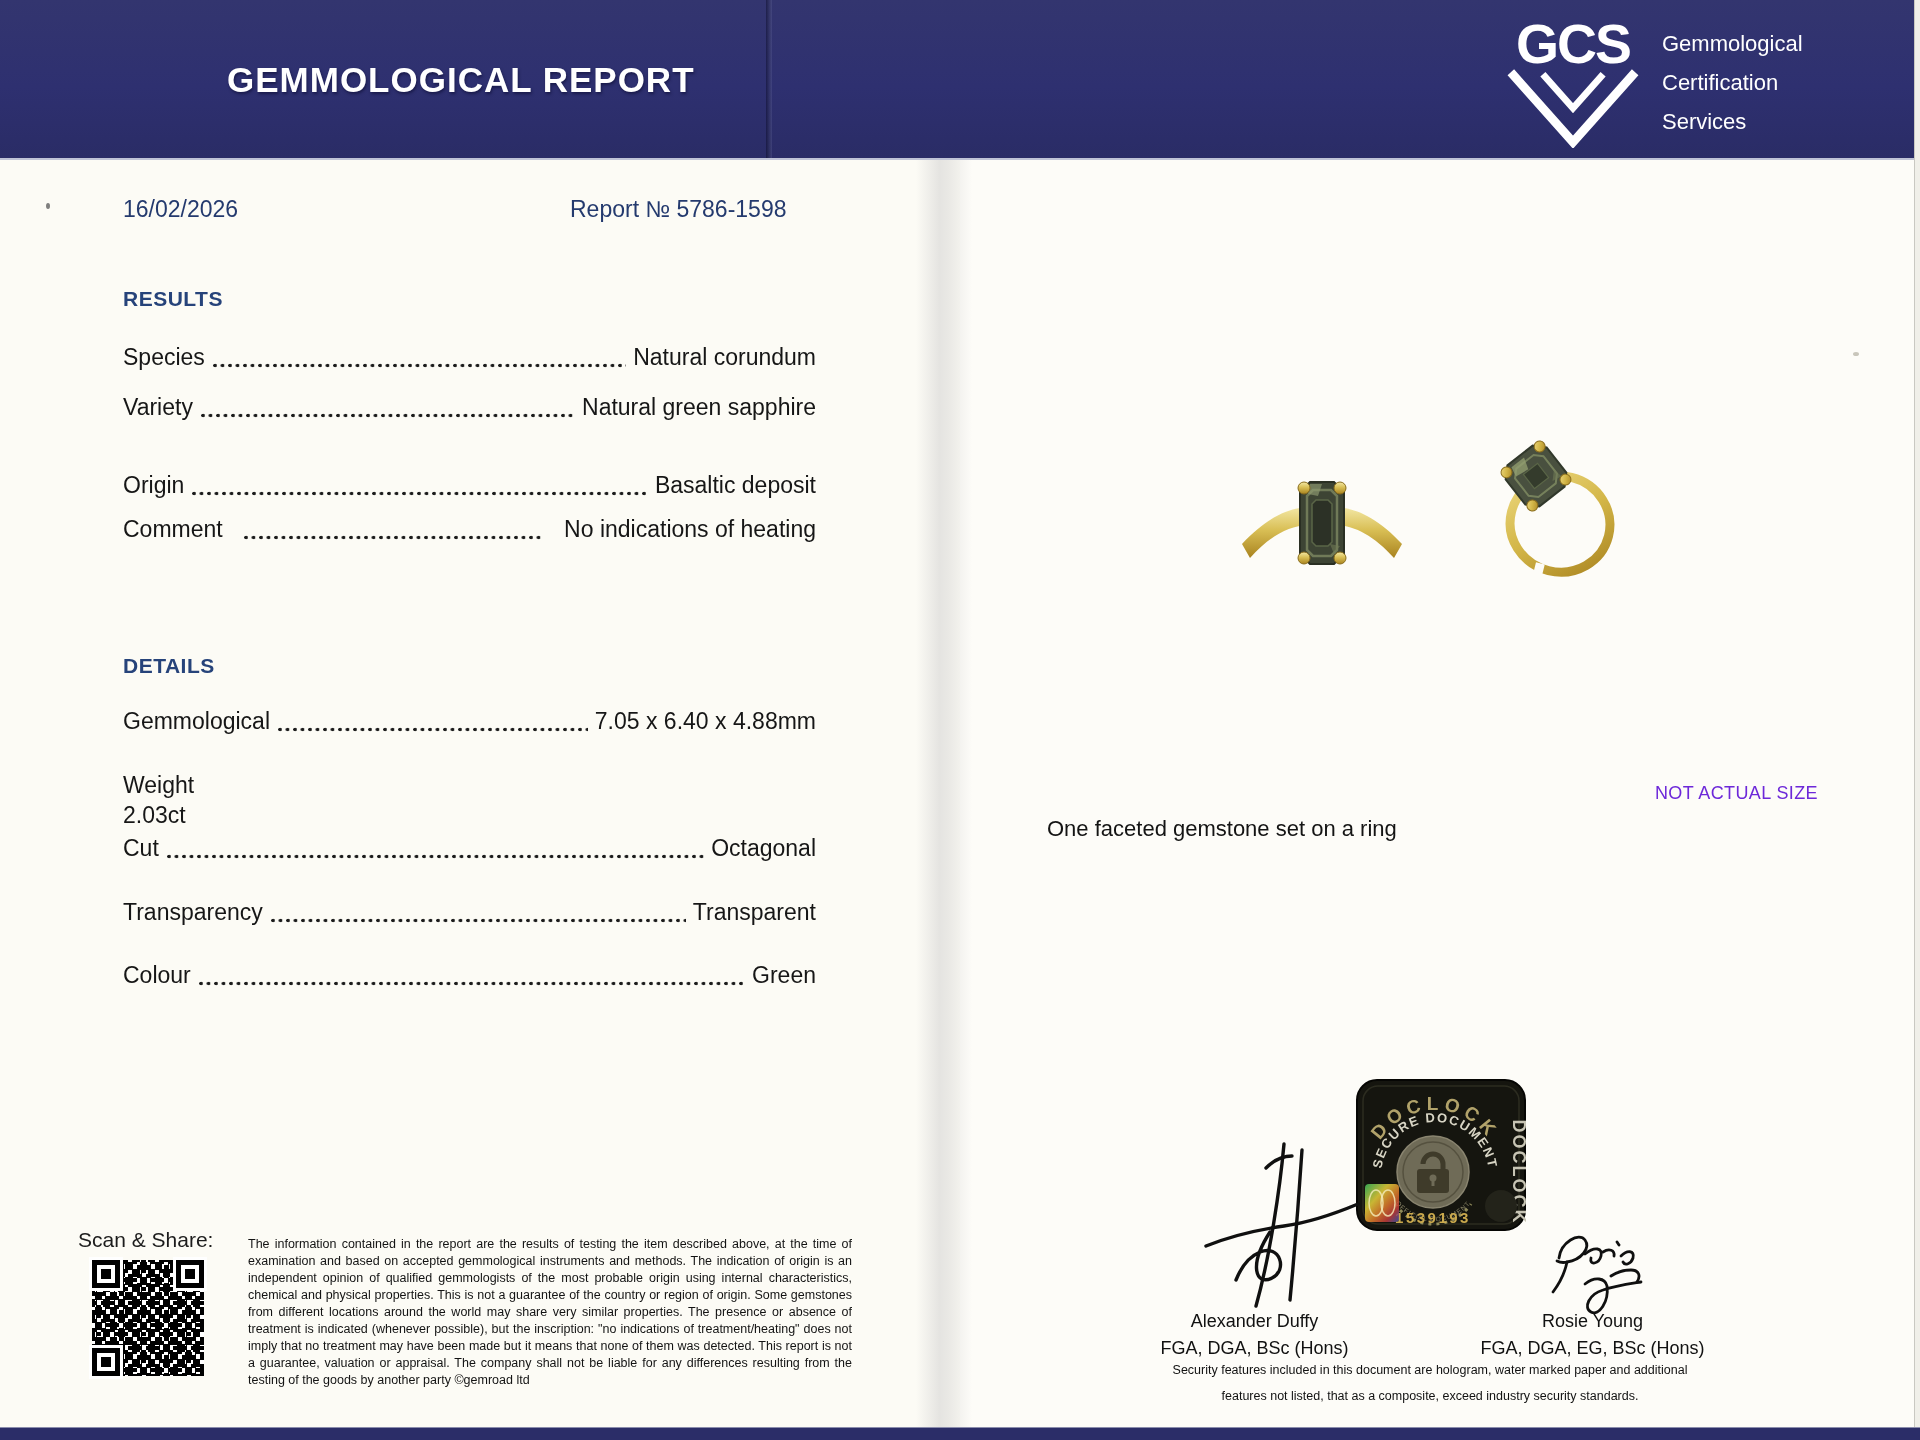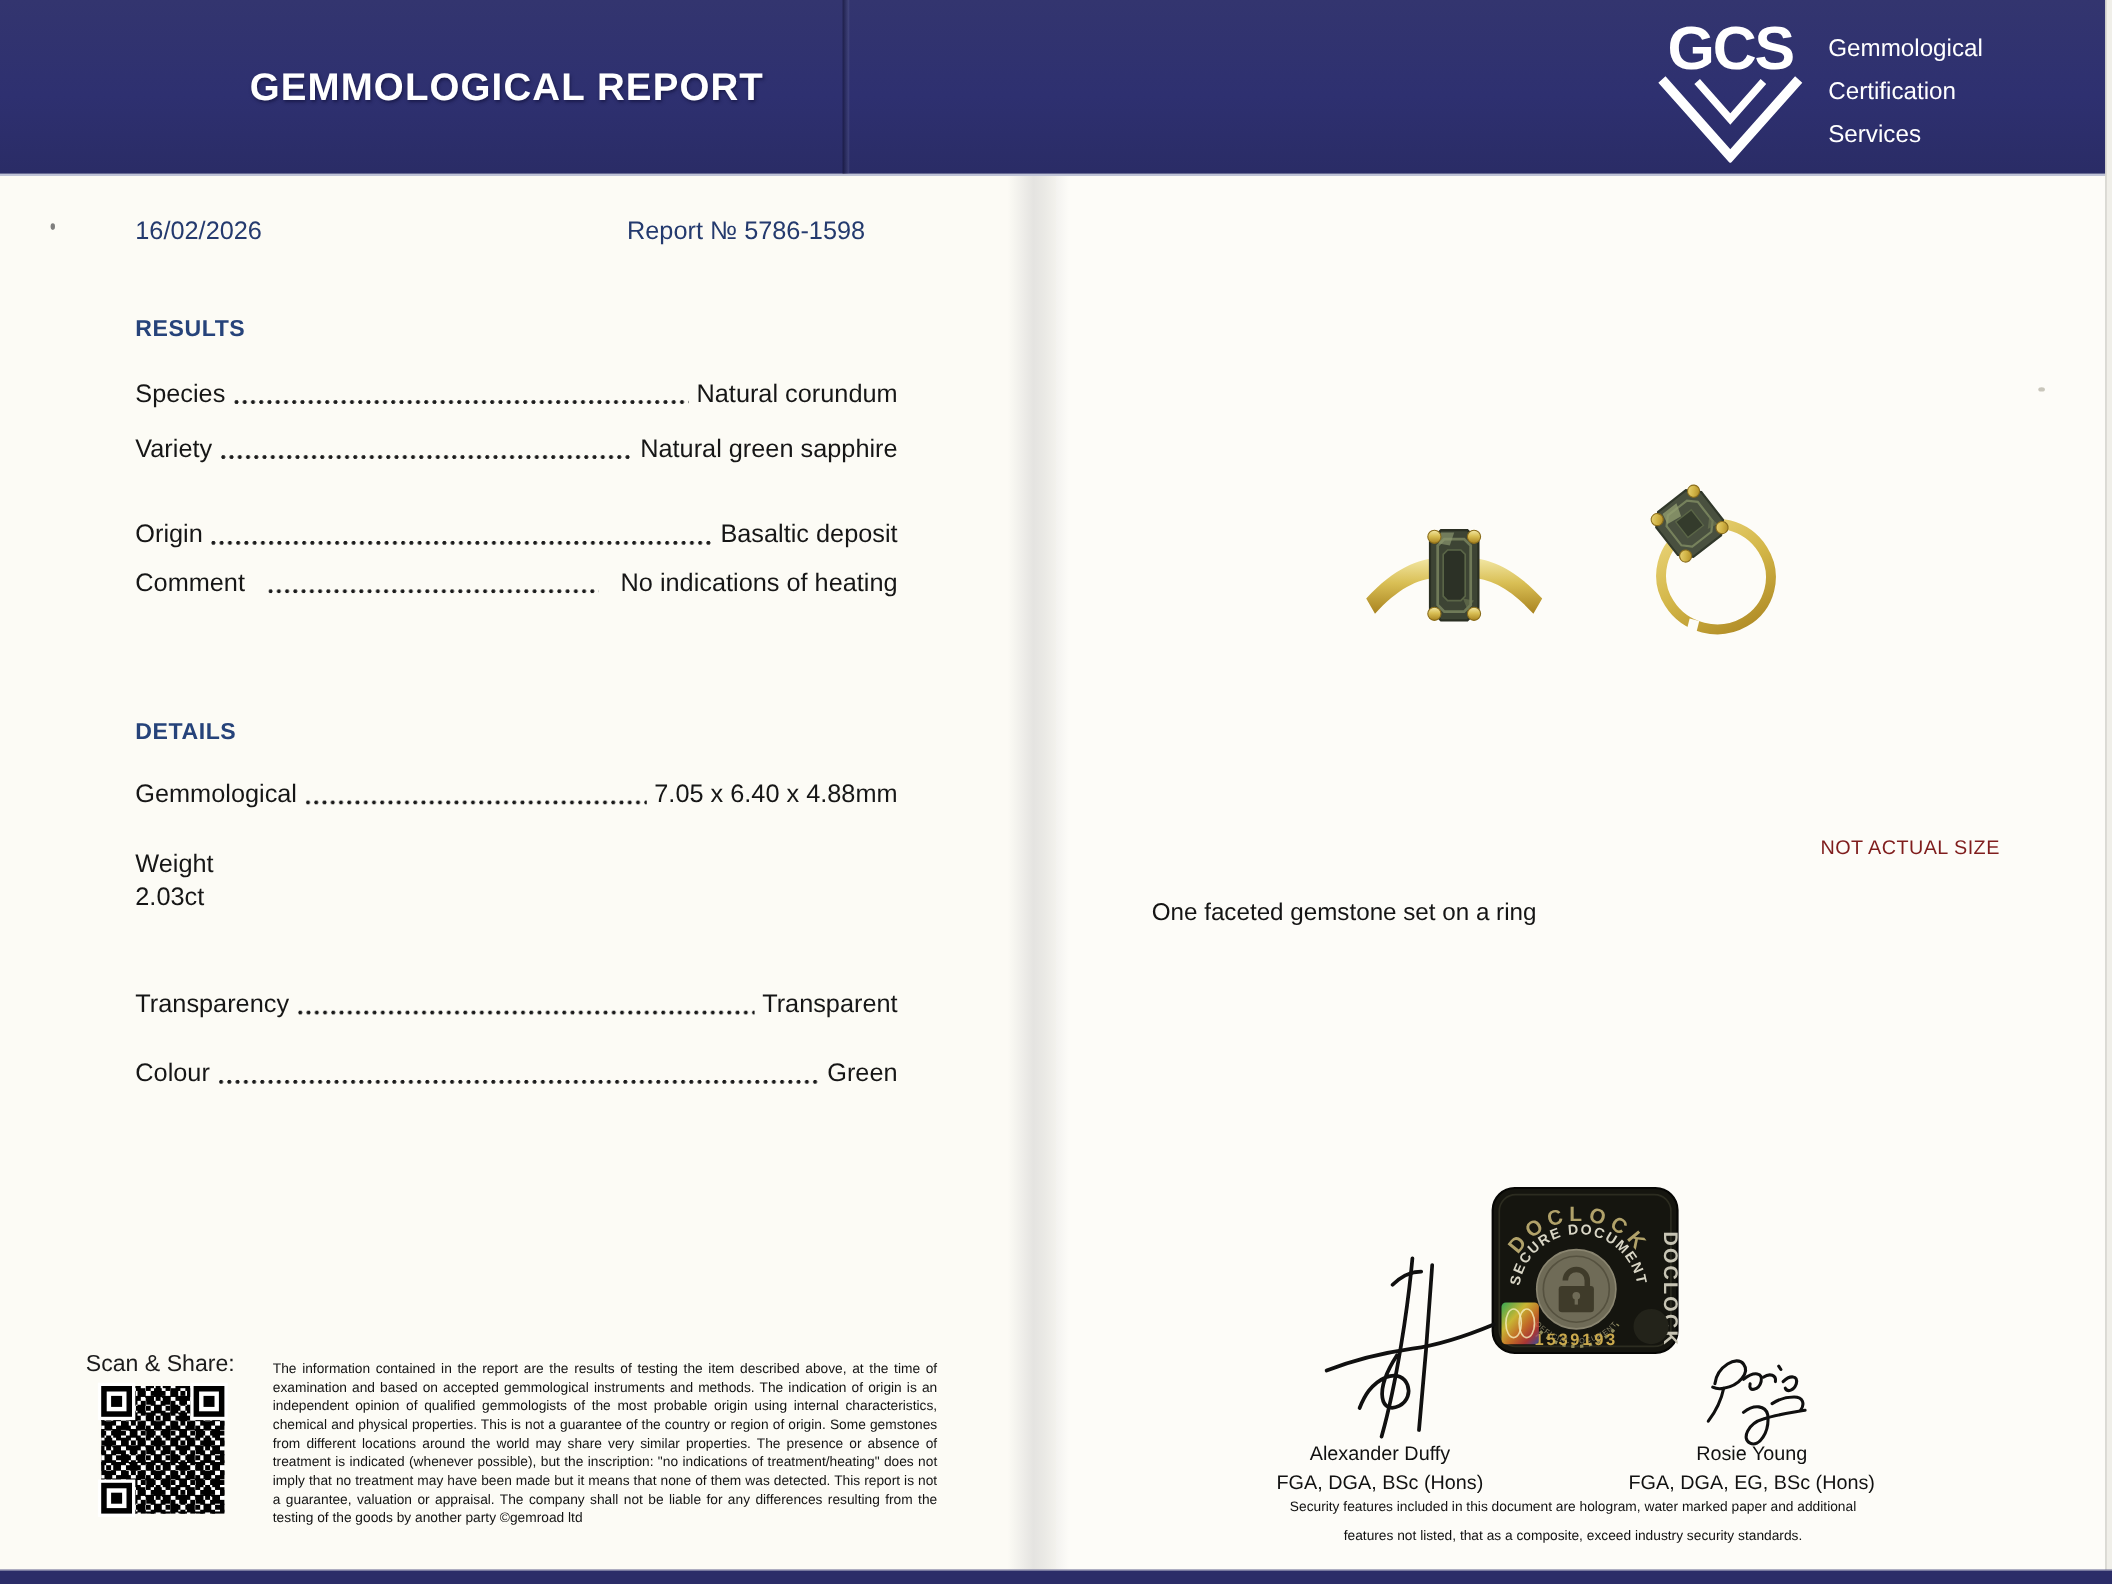--- a/index.html
+++ b/index.html
@@ -34,22 +34,22 @@
                 background-image:radial-gradient(circle at 2px 2.5px, #1b1b1b 1.5px, transparent 2.1px);
                 background-size:7.5px 5px; background-repeat:repeat-x; background-position:left bottom; }
   .leader-row .lbl, .leader-row .val { white-space:nowrap; }
 
   .r0 { top:344px; } .r1 { top:394px; } .r2 { top:472px; } .r3 { top:516px;gap:13px; }
   .d0 { top:708px; } .d1 { top:772px;flex-direction:column; } .d2 { top:835px; } .d3 { top:899px; } .d4 { top:962px; }
 
   
   .ring1 { position:absolute; left:1238px; top:446px; width:168px; height:152px; }
   .ring2 { position:absolute; left:1488px; top:432px; width:142px; height:148px; }
-  .size-note { position:absolute; left:1580px; top:760px; width:238px; text-align:right;
-               font-size:18px; letter-spacing:.4px; color:#7f1d1d; }
+  .size-note { position:absolute; left:1580px; top:783px; width:238px; text-align:right;
+               font-size:18px; letter-spacing:.4px; color:#6d28d9; }
   .item-caption { position:absolute; left:1047px; top:816px; font-size:22px; color:#141414; }
 
   .doclock { position:absolute; left:1355px; top:1078px; width:172px; height:154px; }
 
   .sig-alex { position:absolute; left:1196px; top:1140px; width:172px; height:172px; }
   .sig-rosie { position:absolute; left:1545px; top:1228px; width:112px; height:92px; }
 
   .sign-name { position:absolute; width:235px; text-align:center; font-size:18px; color:#111; top:1311px; }
   .sign-cred { position:absolute; width:235px; text-align:center; font-size:18px; color:#111; top:1338px; }
   .alex-x { left:1137px; } .rosie-x { left:1475px; }
@@ -130,20 +130,25 @@
   <div class="sec-heading h-details">DETAILS</div>
   <div class="leader-row d0">
     <span class="lbl">Gemmological</span>
     <span class="dots"></span>
     <span class="val">7.05 x 6.40 x 4.88mm</span>
   </div>
   <div class="leader-row d1">
     <span class="lbl">Weight</span>
     <span class="dots"></span>
     <span class="val">2.03ct</span>
+  </div>
+  <div class="leader-row d2">
+    <span class="lbl">Cut</span>
+    <span class="dots"></span>
+    <span class="val">Octagonal</span>
   </div>
   <div class="leader-row d3">
     <span class="lbl">Transparency</span>
     <span class="dots"></span>
     <span class="val">Transparent</span>
   </div>
   <div class="leader-row d4">
     <span class="lbl">Colour</span>
     <span class="dots"></span>
     <span class="val">Green</span>

